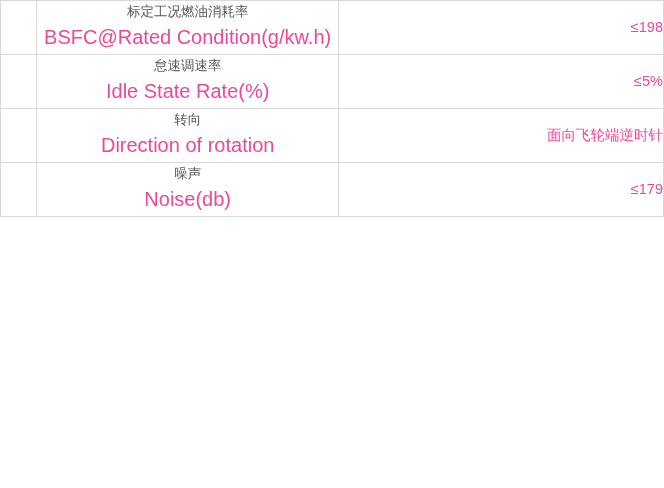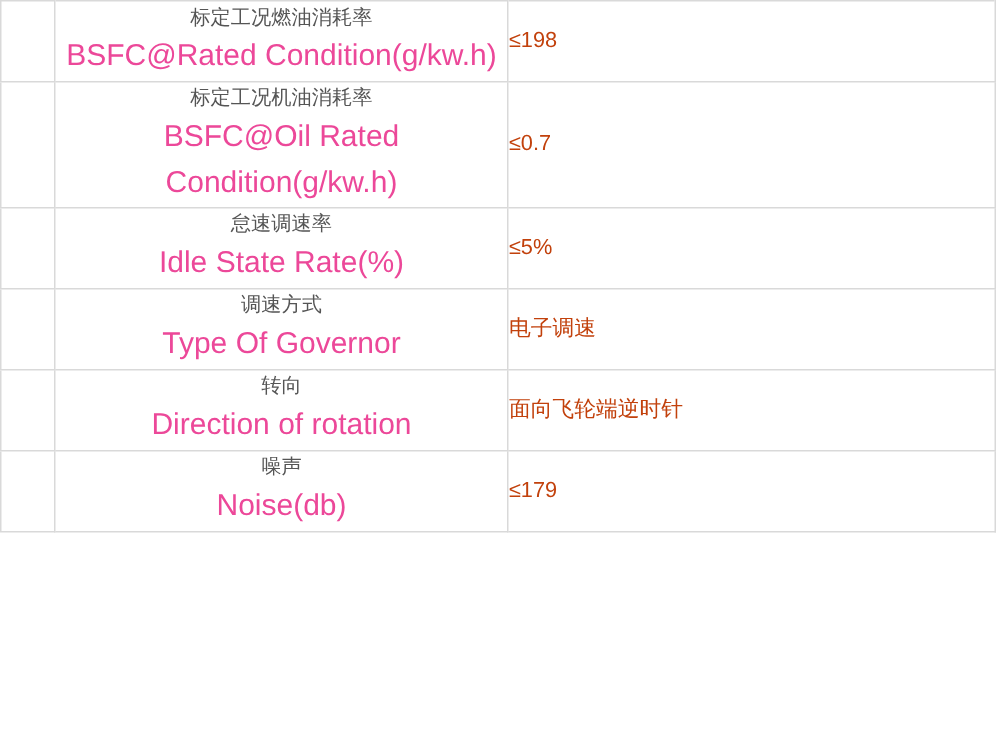--- a/index.html
+++ b/index.html
@@ -35,25 +35,25 @@
   }
   td.col-label {
     width: 268px;
     text-align: center;
     padding: 6px 8px;
     background: #ffffff;
     margin-left: 32px;
   }
   td.col-value {
     width: 288px;
-    text-align: left;
+    text-align: right;
     padding: 6px 8px;
     background: #ffffff;
     font-size: 14.5px;
-    color: #c2410c;
+    color: #ec4899;
   }
   .label-cn {
     display: block;
     font-size: 13.5px;
     line-height: 1.55;
     color: #555555;
   }
   .label-en {
     display: block;
     font-size: 20px;
@@ -75,52 +75,32 @@
       <td class="col-spacer"></td>
       <td class="col-label">
         <span class="label-cn">标定工况燃油消耗率</span>
         <span class="label-en">BSFC@Rated Condition(g/kw.h)</span>
       </td>
       <td class="col-value">
         <span class="value-text">≤198</span>
       </td>
     </tr>
 
-    <tr>
-      <td class="col-spacer"></td>
-      <td class="col-label">
-        <span class="label-cn">标定工况机油消耗率</span>
-        <span class="label-en">BSFC@Oil Rated Condition(g/kw.h)</span>
-      </td>
-      <td class="col-value">
-        <span class="value-text">≤0.7</span>
-      </td>
-    </tr>
 
     <tr>
       <td class="col-spacer"></td>
       <td class="col-label">
         <span class="label-cn">怠速调速率</span>
         <span class="label-en">Idle State Rate(%)</span>
       </td>
       <td class="col-value">
         <span class="value-text">≤5%</span>
       </td>
     </tr>
 
-    <tr>
-      <td class="col-spacer"></td>
-      <td class="col-label">
-        <span class="label-cn">调速方式</span>
-        <span class="label-en">Type Of Governor</span>
-      </td>
-      <td class="col-value">
-        <span class="value-text">电子调速</span>
-      </td>
-    </tr>
 
 
 
     <tr>
       <td class="col-spacer"></td>
       <td class="col-label">
         <span class="label-cn">转向</span>
         <span class="label-en">Direction of rotation</span>
       </td>
       <td class="col-value">

